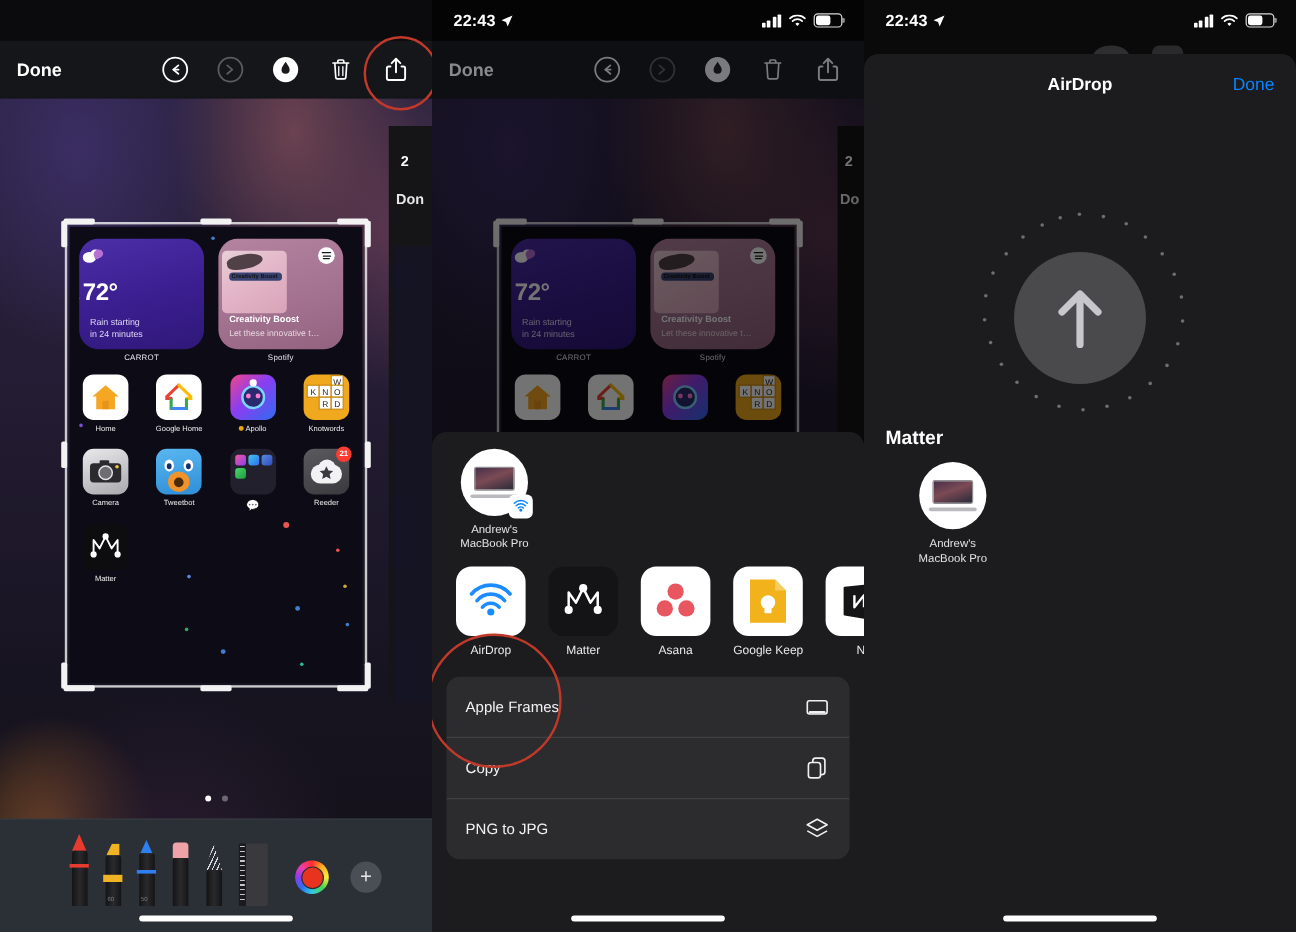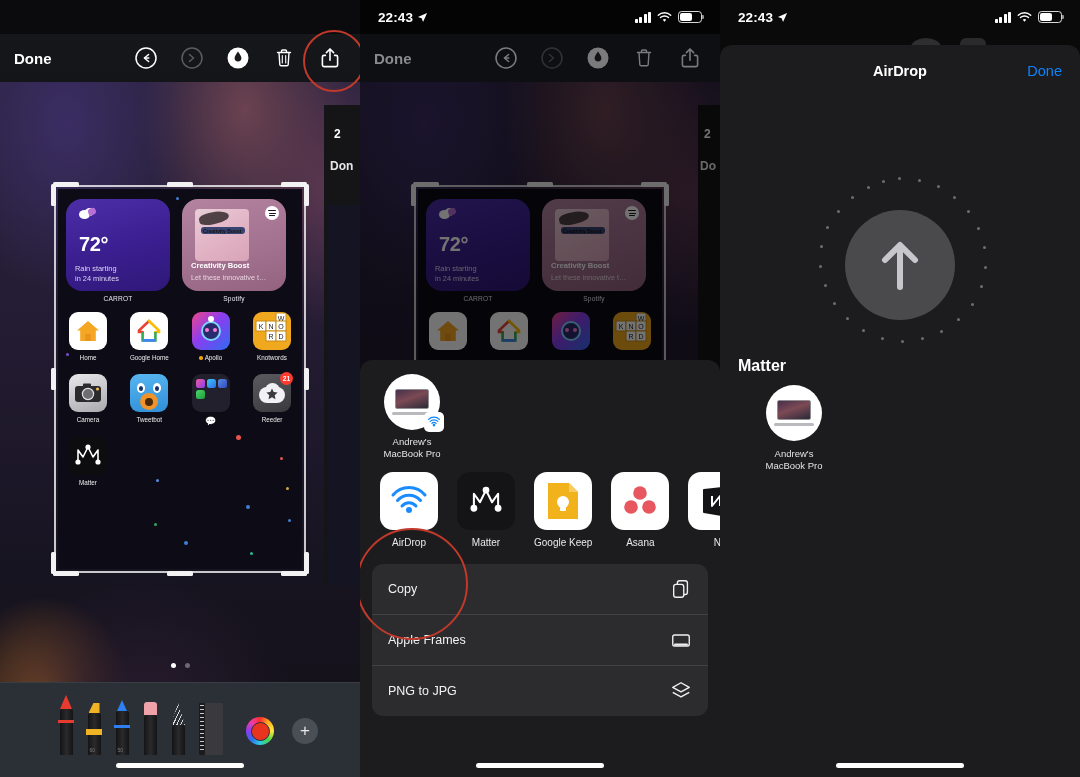--- a/index.html
+++ b/index.html
@@ -61,21 +61,21 @@
   .cf-r { right:0; top:0; width:2px; height:100%; }
   .cf-h { position:absolute; background:#f2f2f2; border-radius:1.5px; }
   .cf-c { width:22px; height:5px; }
   .cf-cv { width:5px; height:22px; }
 
   
   .homeshot { position: absolute; left: 58px; top: 189px; width: 244px; height: 380px; background:#0d0b16; overflow: hidden; }
   .stars i { position:absolute; width:3px; height:3px; border-radius:50%; }
   .widgets { position:absolute; left: 8px; top: 10px; right: 8px; display:flex; gap: 12px; }
   .wcol { width: 104px; }
-  .widget { width: 104px; height: 92px; border-radius: 16px; padding: 9px 13px; position: relative; overflow: hidden; }
+  .widget { width: 104px; height: 92px; border-radius: 16px; padding: 9px 3px; position: relative; overflow: hidden; }
   .w-carrot { background: linear-gradient(165deg,#4c2ea8 0%, #3a1e8f 55%, #2f1878 100%); }
   .w-temp { color:#fff; font-size:20px; font-weight:bold; letter-spacing:-.4px; margin-top: 13px; }
   .w-sub { color:#ddd6f5; font-size:7.4px; line-height:9.4px; position:absolute; left:9px; bottom:8px; }
   .moon { width:17px; height:12px; position:relative; }
   .moon .c1 { position:absolute; left:0; top:2px; width:11px; height:9px; background:#fff; border-radius:50%; }
   .moon .c2 { position:absolute; left:6px; top:0; width:9px; height:8px; background:#fff; border-radius:50%; }
   .moon .c3 { position:absolute; left:9px; top:0px; width:8px; height:7px; background:#b86fd6; border-radius:50% 50% 50% 0; transform:rotate(-20deg); }
   .w-spotify { background: linear-gradient(165deg,#b383a0 0%, #a2718f 60%, #92627f 100%); }
   .w-art { width:54px; height:52px; border-radius:4px; margin-top:1px;
     background: linear-gradient(150deg,#e8cfd8 0%, #e4b9c9 40%, #d9a3b8 100%); position:relative; overflow:hidden; }
@@ -659,63 +659,63 @@
               <path d="M9 26V13l5 7 5-10 5 10 5-7v13" stroke="#fff" stroke-width="1.7" fill="none" stroke-linejoin="round"></path>
               <circle cx="9" cy="25" r="2.8" fill="#fff"></circle>
                 <circle cx="19" cy="10" r="2.8" fill="#fff"></circle>
                 <circle cx="29" cy="25" r="2.8" fill="#fff"></circle>
             </svg>
           </div>
           <div class="sh-label">Matter</div>
         </div>
         <div class="sh-app">
           <div class="sh-icon" style="background:#fff;">
+            <svg width="40" height="36" viewBox="0 0 40 36">
+              <circle cx="20" cy="10" r="6.8" fill="#e8565f"></circle>
+              <circle cx="11" cy="24" r="6.8" fill="#e8565f"></circle>
+              <circle cx="29" cy="24" r="6.8" fill="#e8565f"></circle>
+            </svg>
+          </div>
+          <div class="sh-label">Asana</div>
+        </div>
+        <div class="sh-app">
+          <div class="sh-icon" style="background:#fff;">
             <svg width="36" height="40" viewBox="0 0 36 40">
               <path d="M3 2h21l9 9v27H3z" fill="#f2b21b"></path>
               <path d="M24 2v9h9" fill="#f7cc62"></path>
               <circle cx="18" cy="21" r="6" fill="#fff"></circle>
               <rect x="15" y="26" width="6" height="4" rx="1" fill="#fff"></rect>
             </svg>
           </div>
           <div class="sh-label">Google Keep</div>
         </div>
         <div class="sh-app">
           <div class="sh-icon" style="background:#fff;">
-            <svg width="40" height="36" viewBox="0 0 40 36">
-              <circle cx="20" cy="10" r="6.8" fill="#e8565f"></circle>
-              <circle cx="11" cy="24" r="6.8" fill="#e8565f"></circle>
-              <circle cx="29" cy="24" r="6.8" fill="#e8565f"></circle>
-            </svg>
-          </div>
-          <div class="sh-label">Asana</div>
-        </div>
-        <div class="sh-app">
-          <div class="sh-icon" style="background:#fff;">
             <svg width="36" height="36" viewBox="0 0 36 36">
               <path d="M5 7l18-2 10 3v22l-10 2L5 29z" fill="#141416" stroke="#141416" stroke-width="2" stroke-linejoin="round"></path>
               <path d="M13 13v10l8-10v10" stroke="#fff" stroke-width="2" fill="none" stroke-linejoin="round"></path>
             </svg>
           </div>
           <div class="sh-label">N</div>
         </div>
       </div>
 
       <div class="act-list">
+        <div class="act-row">
+          <span class="act-label">Apple Frames</span>
+          <svg class="act-ic" viewBox="0 0 24 24">
+            <rect x="3" y="6.5" width="18" height="12" rx="2" stroke="#f0f0f2" stroke-width="1.5" fill="none"></rect>
+            <path d="M5.5 17h13" stroke="#f0f0f2" stroke-width="2.2" stroke-linecap="round"></path>
+          </svg>
+        </div>
         <div class="act-row">
           <span class="act-label">Copy</span>
           <svg class="act-ic" viewBox="0 0 24 24">
             <rect x="4" y="7" width="11" height="14" rx="2.5" stroke="#f0f0f2" stroke-width="1.5" fill="none"></rect>
             <path d="M8 7V5.5A2.5 2.5 0 0 1 10.5 3h6A2.5 2.5 0 0 1 19 5.5v10A2.5 2.5 0 0 1 16.5 18H15" stroke="#f0f0f2" stroke-width="1.5" fill="none"></path>
-          </svg>
-        </div>
-        <div class="act-row">
-          <span class="act-label">Apple Frames</span>
-          <svg class="act-ic" viewBox="0 0 24 24">
-            <rect x="3" y="6.5" width="18" height="12" rx="2" stroke="#f0f0f2" stroke-width="1.5" fill="none"></rect>
-            <path d="M5.5 17h13" stroke="#f0f0f2" stroke-width="2.2" stroke-linecap="round"></path>
           </svg>
         </div>
         <div class="act-row">
           <span class="act-label">PNG to JPG</span>
           <svg class="act-ic" viewBox="0 0 24 24">
             <path d="M12 3 3 8l9 5 9-5z" stroke="#f0f0f2" stroke-width="1.5" fill="none" stroke-linejoin="round"></path>
             <path d="M3 13.5 12 18.5l9-5" stroke="#f0f0f2" stroke-width="1.5" fill="none" stroke-linejoin="round"></path>
           </svg>
         </div>
       </div>

